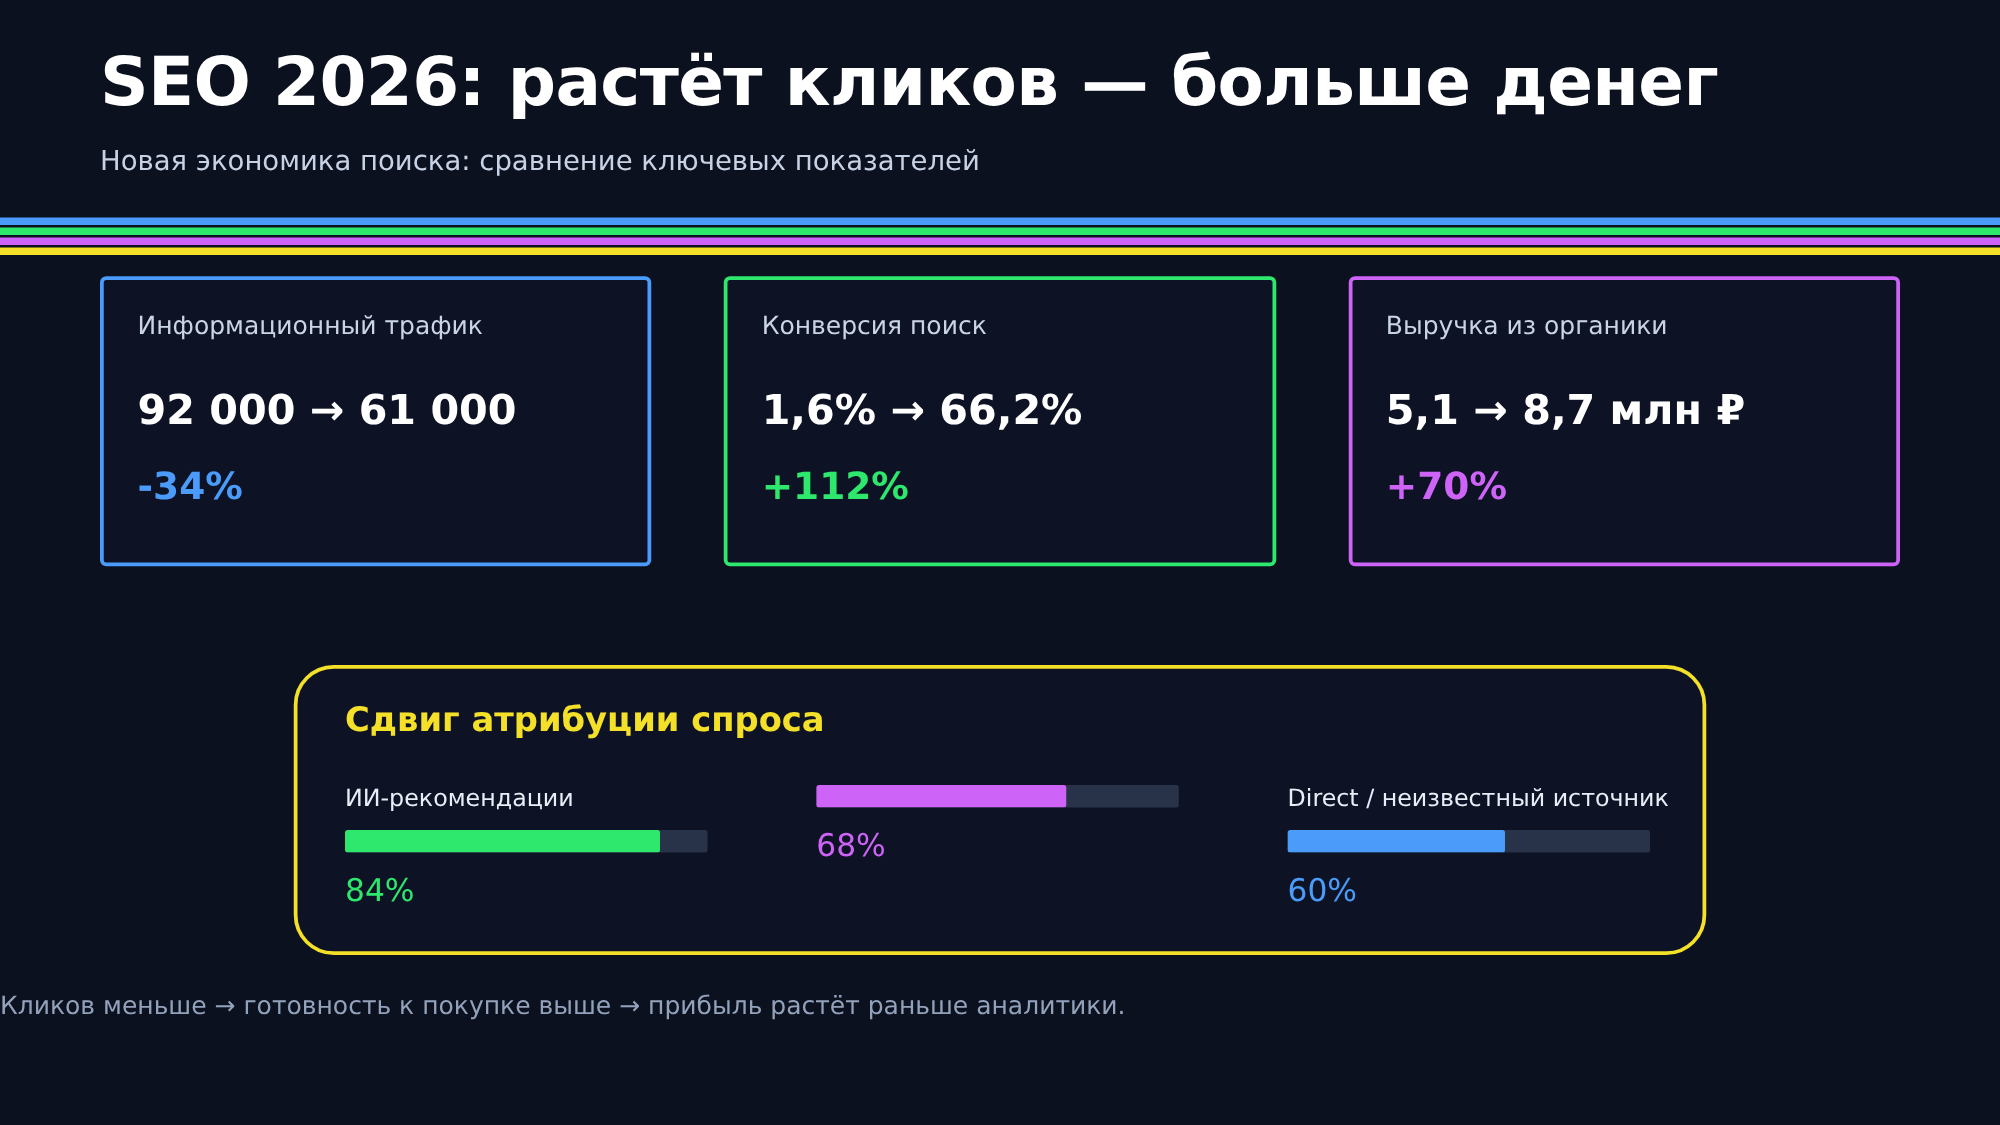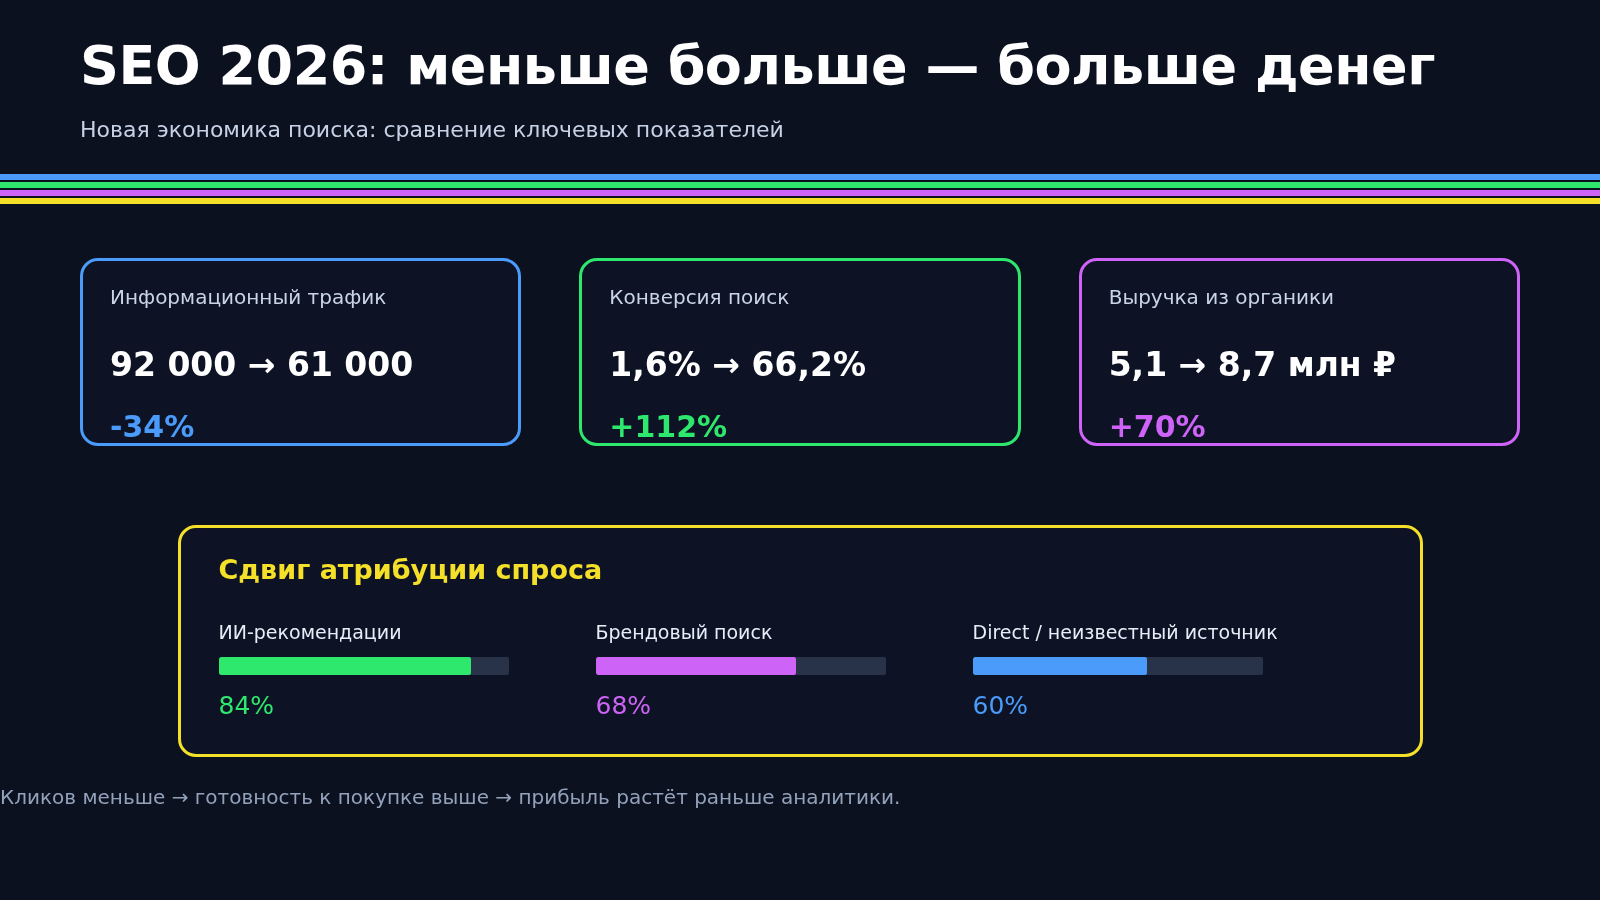--- a/index.html
+++ b/index.html
@@ -57,29 +57,28 @@
 
   
   .cards-row {
     display: flex;
     gap: 58px;
     padding: 17px 80px 0 80px;
     box-sizing: border-box;
   }
   .card {
     flex: 1 1 0;
-    border-radius: 18px;
+    border-radius: 5px;
     border: 3px solid #4a9bfa;
     background: #0d1324;
     padding: 24px 27px 30px 27px;
     box-sizing: border-box;
-    height: 188px;
+    height: 232px;
     display: flex;
     flex-direction: column;
-    margin-top: 37px;
   }
   .card-label {
     font-size: 20px;
     color: #c9d4e6;
     margin: 0;
     line-height: 1.2;
   }
   .card-value {
     font-size: 33px;
     font-weight: bold;
@@ -105,24 +104,24 @@
     border-radius: 2px;
   }
 
   
   .panel-wrap {
     padding: 79px 0 0 0;
     display: flex;
     justify-content: center;
   }
   .panel {
-    width: 1245px;
+    width: 1130px;
     box-sizing: border-box;
     border: 3px solid #f5e029;
-    border-radius: 18px;
+    border-radius: 32px;
     background: #0d1324;
     padding: 26px 38px 34px 38px;
   }
   .panel-title {
     font-size: 27px;
     font-weight: bold;
     color: #f5e029;
     margin: 0 0 36px 0;
   }
   .panel-items {
@@ -158,21 +157,21 @@
   .footer {
     color: #93a2bb;
     font-size: 20px;
     margin-top: 28px;
   }
 </style>
 </head>
 <body>
 
 <div class="header">
-  <h1 class="title">SEO 2026: меньше больше — больше денег</h1>
+  <h1 class="title">SEO 2026: растёт кликов — больше денег</h1>
   <p class="subtitle">Новая экономика поиска: сравнение ключевых показателей</p>
 </div>
 
 <div class="stripes">
   <div class="stripe-gap" style="height:10px"></div>
   <div class="stripe" style="height:6px;background:#4a9bfa"></div>
   <div class="stripe-gap" style="height:2px"></div>
   <div class="stripe" style="height:6px;background:#2ee86e"></div>
   <div class="stripe-gap" style="height:2px"></div>
   <div class="stripe" style="height:6px;background:#cd63f7"></div>
@@ -218,21 +217,20 @@
 
       <div class="panel-item">
         <p class="panel-item-label">ИИ-рекомендации</p>
         <div class="panel-bar-track">
           <div class="panel-bar-fill" style="width:87%;background:#2ee86e"></div>
         </div>
         <p class="panel-item-pct" style="color:#2ee86e">84%</p>
       </div>
 
       <div class="panel-item">
-        <p class="panel-item-label">Брендовый поиск</p>
         <div class="panel-bar-track">
           <div class="panel-bar-fill" style="width:69%;background:#cd63f7"></div>
         </div>
         <p class="panel-item-pct" style="color:#cd63f7">68%</p>
       </div>
 
       <div class="panel-item">
         <p class="panel-item-label">Direct / неизвестный источник</p>
         <div class="panel-bar-track">
           <div class="panel-bar-fill" style="width:60%;background:#4a9bfa"></div>

